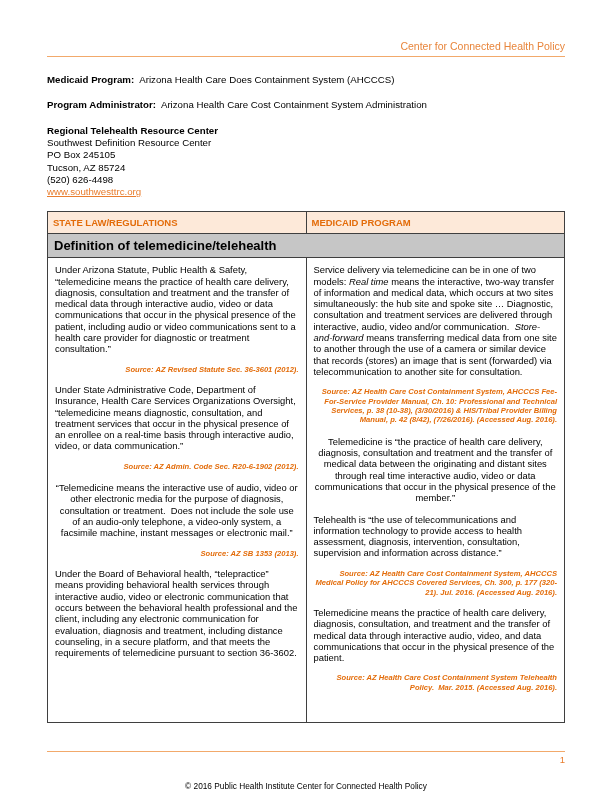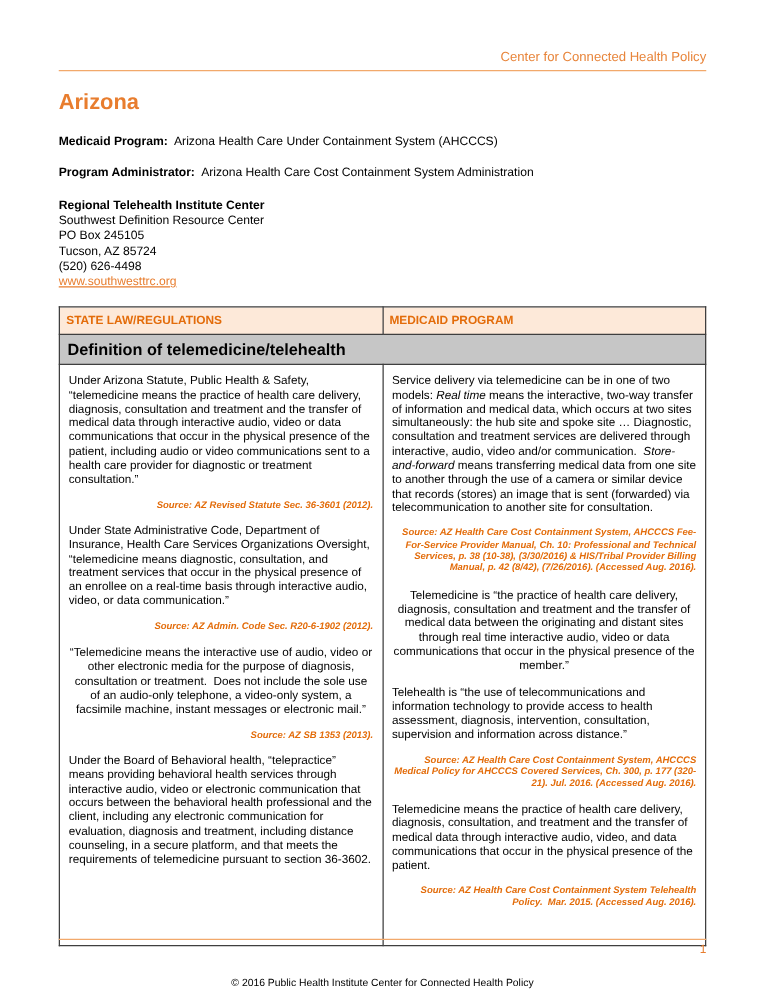--- a/index.html
+++ b/index.html
@@ -91,32 +91,31 @@
     color:#000000;
   }
 </style>
 </head>
 <body>
 
 <div class="page">
 
   <div class="brand-header">Center for Connected Health Policy</div>
 
-  <h1 class="title">Arizona</h1>
 
   <p class="info-line first">
-    <span class="b label-gap">Medicaid Program:</span><span>Arizona Health Care Under Containment System (AHCCCS)</span>
+    <span class="b label-gap">Medicaid Program:</span><span>Arizona Health Care Does Containment System (AHCCCS)</span>
   </p>
 
   <p class="info-line">
     <span class="b label-gap">Program Administrator:</span><span>Arizona Health Care Cost Containment System Administration</span>
   </p>
 
   <div class="rtrc">
-    <div class="b">Regional Telehealth Institute Center</div>
+    <div class="b">Regional Telehealth Resource Center</div>
     <div>Southwest Definition Resource Center</div>
     <div>PO Box 245105</div>
     <div>Tucson, AZ 85724</div>
     <div>(520) 626-4498</div>
     <div><a class="link">www.southwesttrc.org</a></div>
   </div>
 
   <table class="doc-table">
     <tbody>
         <tr>

